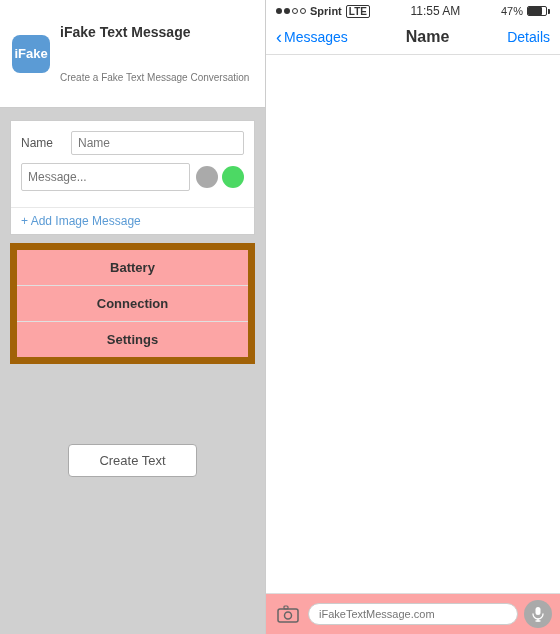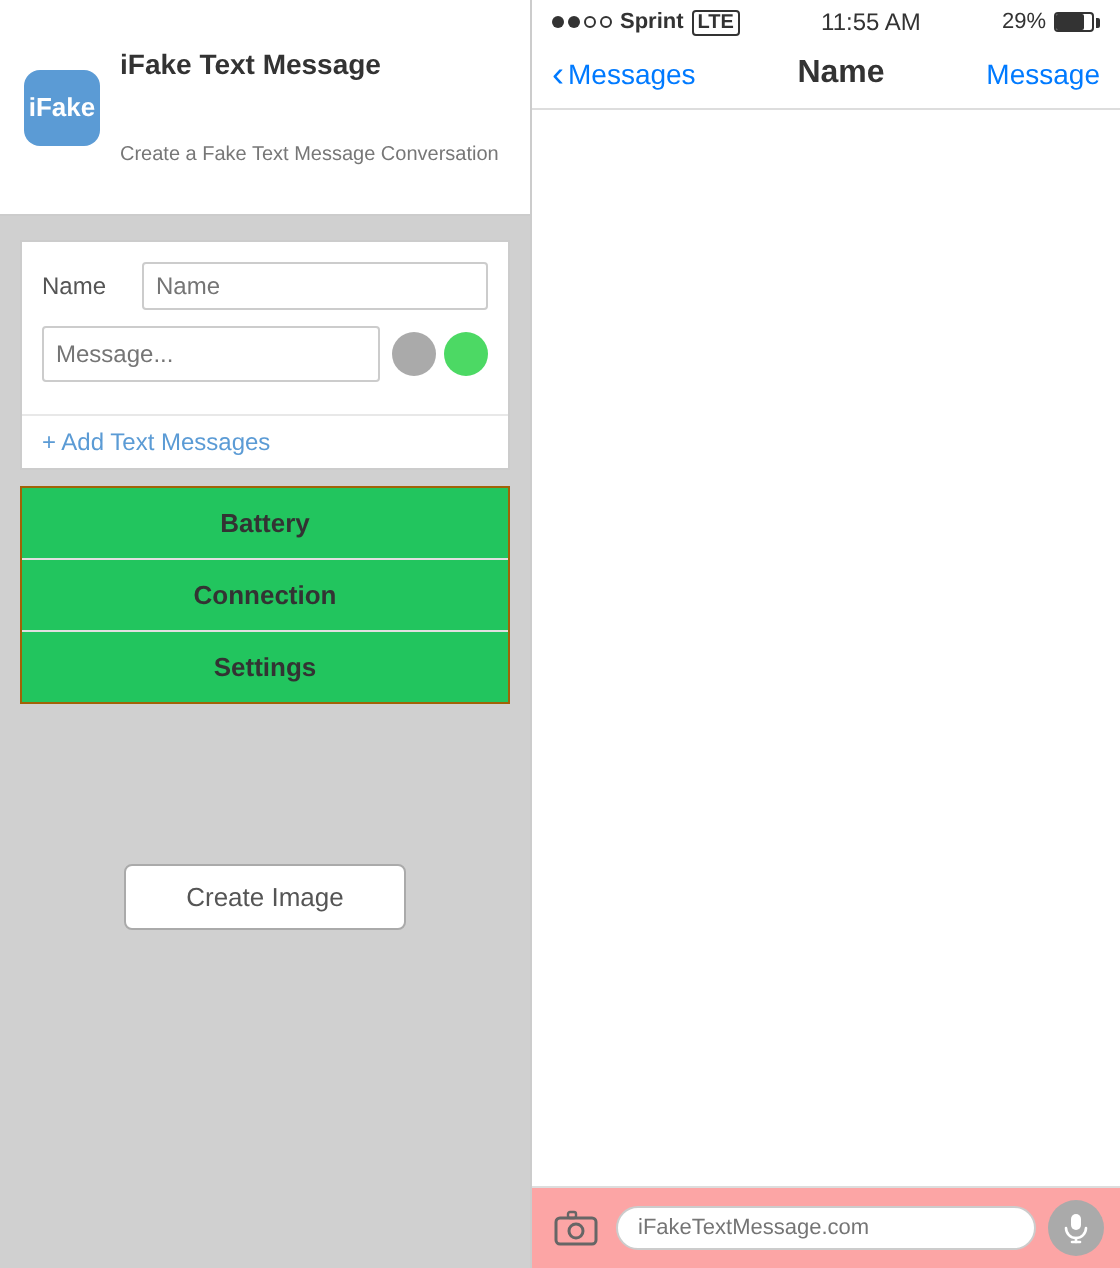--- a/index.html
+++ b/index.html
@@ -145,22 +145,22 @@
       padding: 6px 10px;
       display: block;
       text-decoration: none;
       cursor: pointer;
       border-top: 1px solid #e8e8e8;
     }
 
     
     .accordion-panel {
       width: 245px;
-      background: #22c55e;
-      border: 1px solid #a16207;
+      background: #fca5a5;
+      border: 7px solid #a16207;
       margin-top: 8px;
     }
     .accordion-item {
       text-align: center;
       padding: 10px;
       font-size: 13px;
       font-weight: bold;
       color: #333;
       border-bottom: 1px solid #e0e0e0;
       cursor: pointer;
@@ -380,64 +380,64 @@
       </div>
 
       <div class="message-row">
         <input class="message-input" type="text" placeholder="Message..." style="">
         <div class="msg-icons">
           <div class="msg-icon-gray"></div>
           <div class="msg-icon-green"></div>
         </div>
       </div>
     </div>
-    <a class="add-message-link">+ Add Text Messages</a>
+    <a class="add-message-link">+ Add Image Message</a>
   </div>
 
   <div class="accordion-panel">
     <div class="accordion-item">Battery</div>
     <div class="accordion-item">Connection</div>
     <div class="accordion-item">Settings</div>
   </div>
 
-  <button class="create-btn">Create Image</button>
+  <button class="create-btn">Create Text</button>
 </div>
 
 <div class="right-panel">
 
   <div class="status-bar">
     <div class="status-left">
       <div class="signal-dots">
         <div class="dot"></div>
         <div class="dot"></div>
         <div class="dot dot-empty"></div>
         <div class="dot dot-empty"></div>
       </div>
       <span class="carrier-text">Sprint</span>
       <span class="lte-badge">LTE</span>
     </div>
     <div class="status-center">11:55 AM</div>
     <div class="status-right">
-      <span>29%</span>
+      <span>47%</span>
       <span class="battery-icon">
         <span class="battery-body">
           <div class="battery-fill"></div>
         </span>
         <span class="battery-tip"></span>
       </span>
     </div>
   </div>
 
   <div class="nav-bar">
     <div class="nav-back">
       <span class="chevron-left">‹</span>
       <span>Messages</span>
     </div>
     <span class="nav-title">Name</span>
-    <span class="nav-details">Message</span>
+    <span class="nav-details">Details</span>
   </div>
 
   <div class="chat-area"></div>
 
   <div class="bottom-bar">
     <div class="camera-icon">
       <svg width="22" height="18" viewBox="0 0 22 18" fill="none" xmlns="http://www.w3.org/2000/svg">
         <rect x="1" y="4" width="20" height="13" rx="2" stroke="#666" stroke-width="1.5" fill="none"></rect>
         <circle cx="11" cy="10.5" r="3.5" stroke="#666" stroke-width="1.5" fill="none"></circle>
         <rect x="7" y="1" width="4" height="3" rx="1" stroke="#666" stroke-width="1.2" fill="none"></rect>

